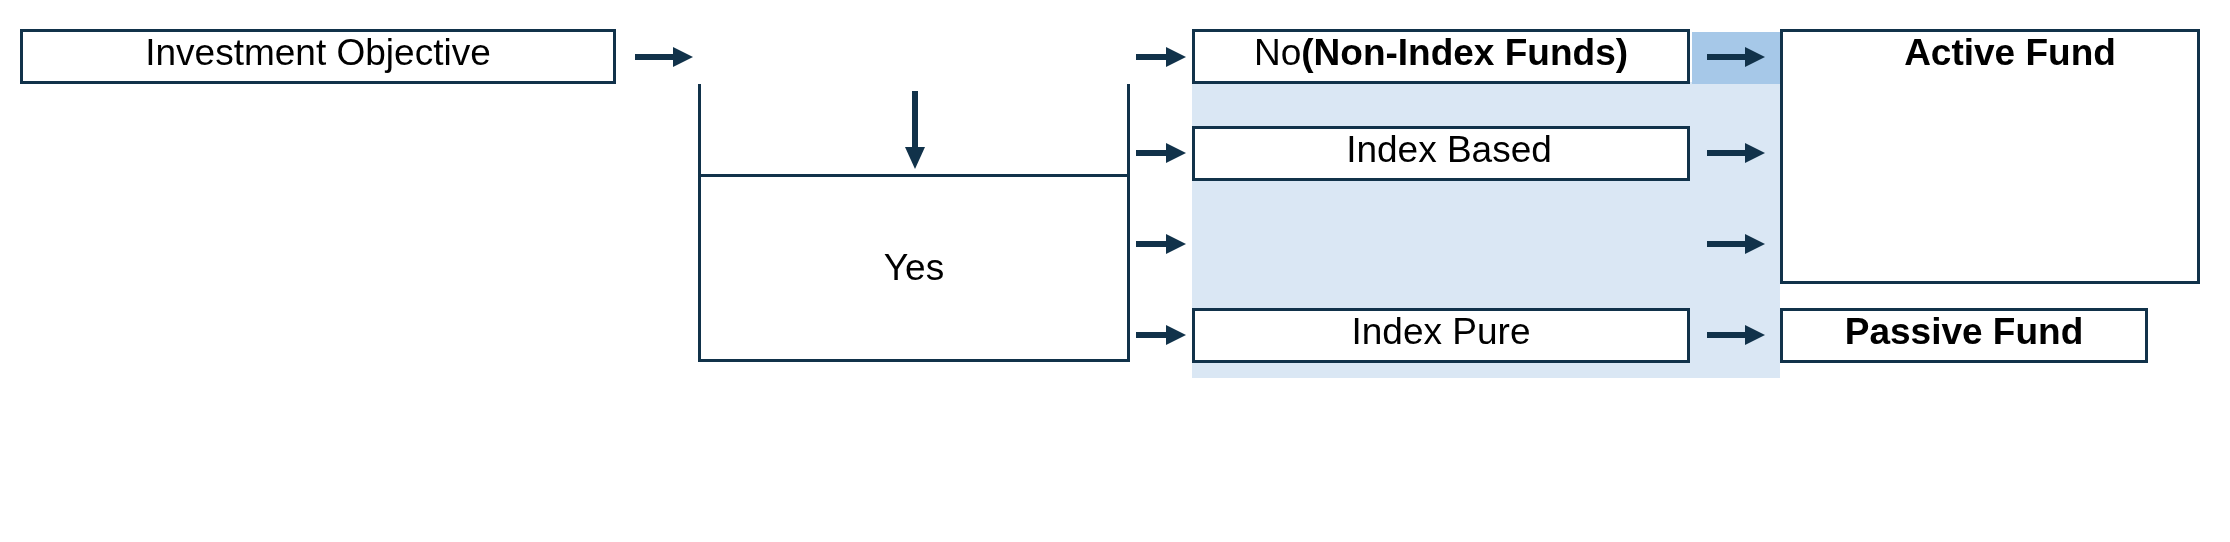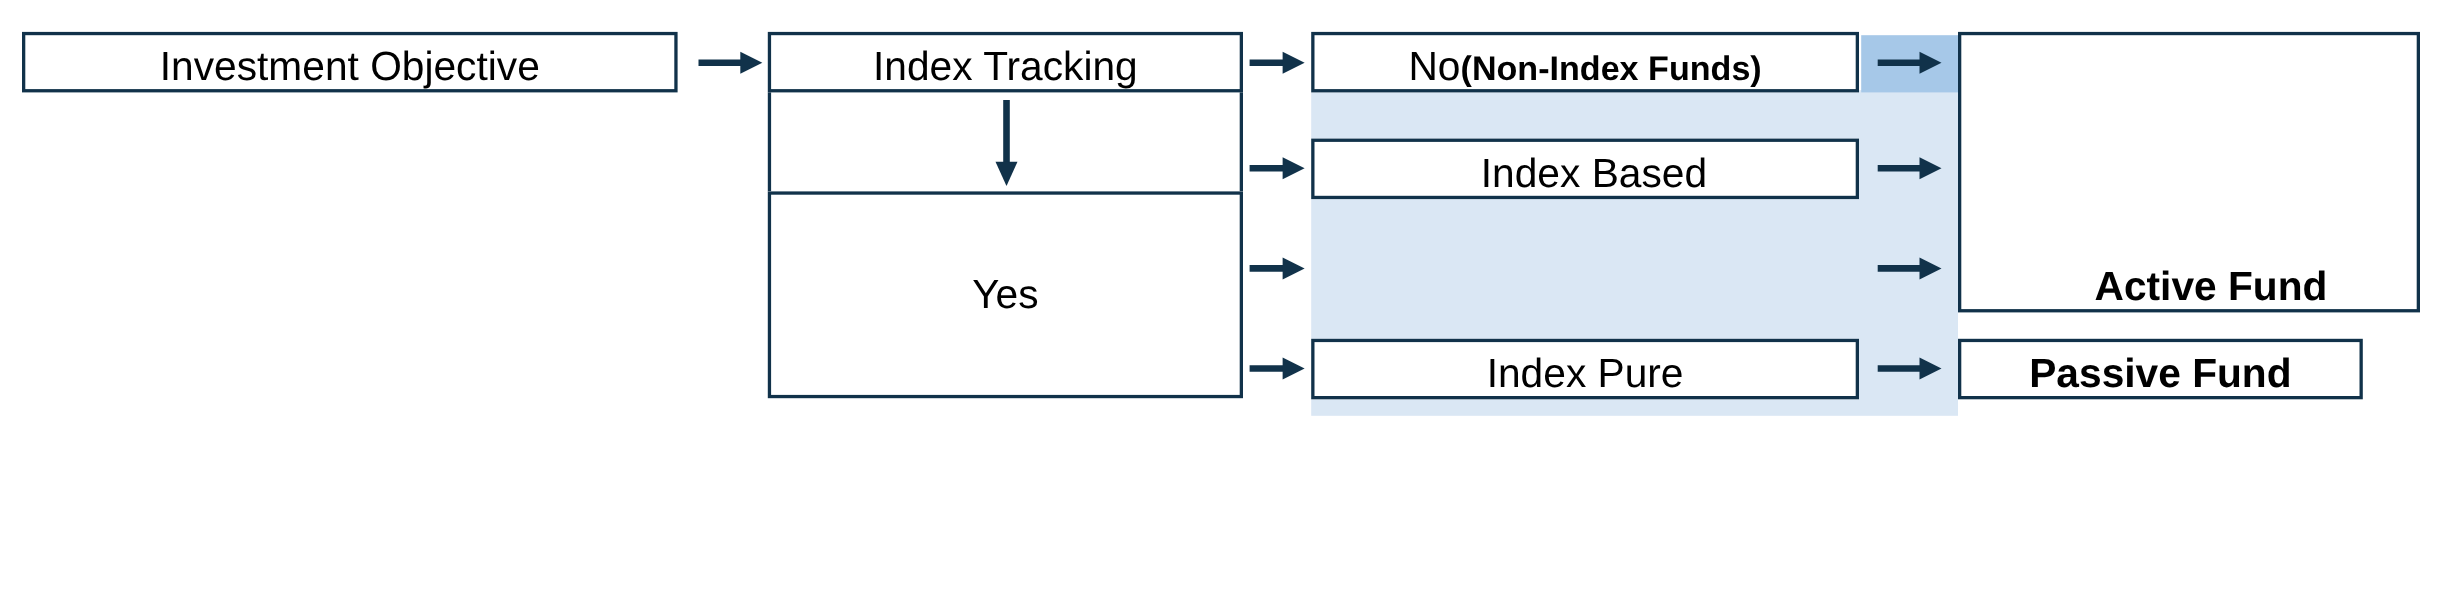--- a/index.html
+++ b/index.html
@@ -22,33 +22,33 @@
   
   .abs { position: absolute; box-sizing: border-box; }
 
   .fill-light { background: #dae7f4; }
   .fill-mid   { background: #a6c8e8; }
 
   .box {
     border: 3px solid #11324a;
     background: #ffffff;
     display: flex;
-    align-items: flex-end;
+    align-items: flex-start;
     justify-content: center;
     text-align: center;
     color: #000000;
     line-height: 1.12;
   }
 
   .lbl-reg  { font-weight: 400; }
   .lbl-bold { font-weight: 700; }
 
   .t36 { font-size: 37px; }
   .t34 { font-size: 35px; }
-  .t30 { font-size: 31px; }
+  .t30 { font-size: 37px; }
 
   
   .arrow-r {
     display: flex;
     align-items: center;
     justify-content: center;
   }
   .arrow-r svg, .arrow-d svg { display: block; }
   .arrow-d {
     display: flex;
@@ -70,23 +70,20 @@
     <span>Investment Objective</span>
   </div>
 
   <div class="abs arrow-r" style="left:630px; top:40px; width:68px; height:34px;">
     <svg width="62" height="26" viewBox="0 0 62 26" aria-hidden="true">
       <path d="M2,13 L44,13" stroke="#11324a" stroke-width="6" fill="none"></path>
       <path d="M40,3 L60,13 L40,23 Z" fill="#11324a"></path>
     </svg>
   </div>
 
-  <div class="abs box t36 lbl-reg" style="left:698px; top:29px; width:432px; height:55px;">
-    <span>Index Tracking</span>
-  </div>
 
   <div class="abs" style="left:698px; top:84px; width:432px; height:90px; border-left:3px solid #11324a; border-right:3px solid #11324a;"></div>
 
   <div class="abs arrow-d" style="left:880px; top:86px; width:70px; height:88px;">
     <svg width="26" height="82" viewBox="0 0 26 82" aria-hidden="true">
       <path d="M13,2 L13,62" stroke="#11324a" stroke-width="6" fill="none"></path>
       <path d="M3,58 L13,80 L23,58 Z" fill="#11324a"></path>
     </svg>
   </div>
 

